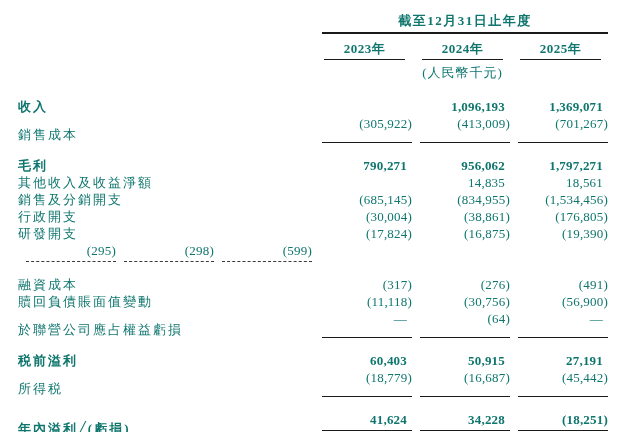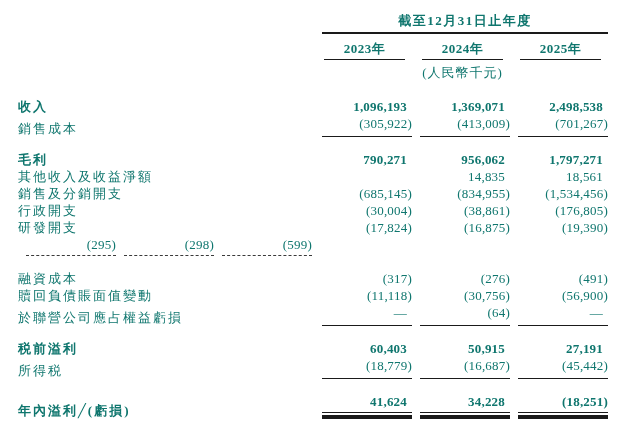--- a/index.html
+++ b/index.html
@@ -16,21 +16,21 @@
   .content { padding:13px 10px 0 18px; }
 
   .row { display:flex; align-items:flex-end; line-height:17px; }
   .lbl { flex:1; letter-spacing:2px; white-space:nowrap; }
   .num { width:90px; margin-left:8px; text-align:right; white-space:nowrap; }
   .nval { display:block; padding-right:5px; letter-spacing:0.2px; }
   .nval.paren { padding-right:0; }
   .bold { font-weight:bold; }
 
   
-  .row.rule .num   { border-bottom:1.6px solid #1a1a1a; padding-bottom:4px; }
+  .row.rule .num   { border-bottom:1.6px solid #1a1a1a; padding-bottom:10px; }
   .row.dashed .num { border-bottom:1.6px dashed #3a3a3a; padding-bottom:2px; }
 
   
   .hdr-span {
     width:286px; text-align:center; font-weight:bold;
     letter-spacing:1.5px; border-bottom:2px solid #1a1a1a;
     padding-bottom:3px; line-height:16px; white-space:nowrap;
   }
   .years { margin-top:7px; }
   .yr-line {
@@ -93,23 +93,20 @@
     <div class="gap-lg"></div>
 
     <div class="row bold">
       <div class="lbl">收入</div>
       <div class="num">
           <span class="nval">1,096,193</span>
         </div>
       <div class="num">
           <span class="nval">1,369,071</span>
         </div>
-      <div class="num">
-          <span class="nval">2,498,538</span>
-        </div>
     </div>
 
     <div class="row rule">
       <div class="lbl">銷售成本</div>
       <div class="num">
           <span class="nval paren">(305,922)</span>
         </div>
       <div class="num">
           <span class="nval paren">(413,009)</span>
         </div>

